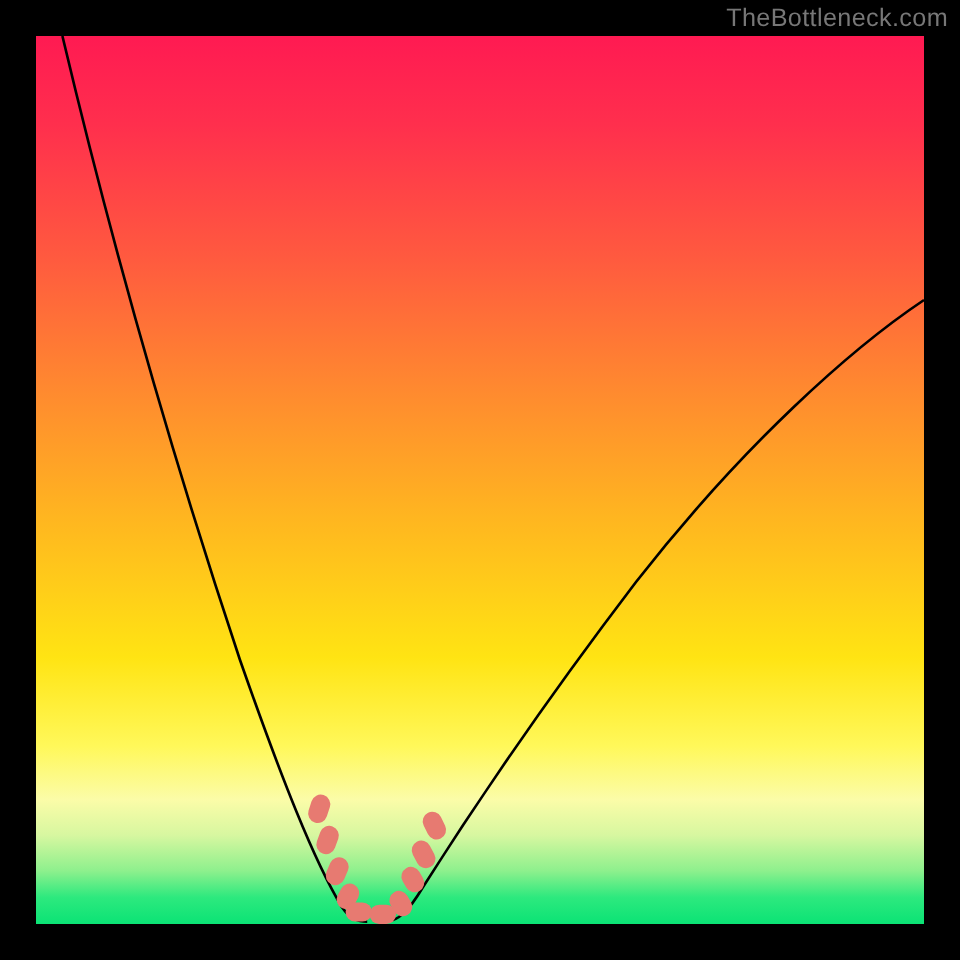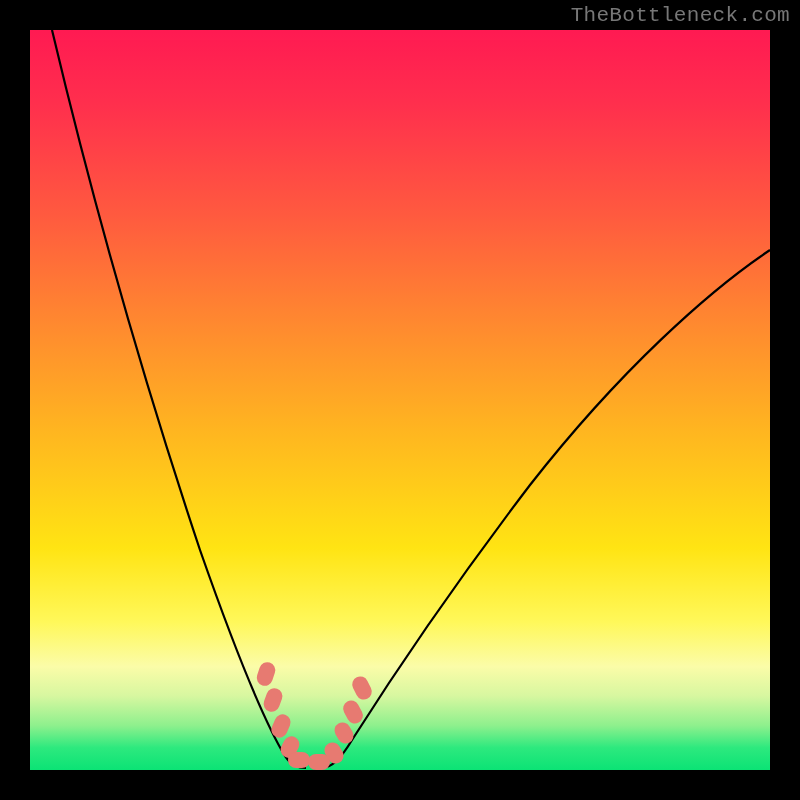--- a/index.html
+++ b/index.html
@@ -40,21 +40,21 @@
     );
   }
   .watermark {
     position: absolute;
     top: 4px;
     right: 10px;
     color: #777;
     font-size: 21px;
     font-weight: 500;
     letter-spacing: 0.3px;
-    font-family: Liberation Mono, monospace;
+    font-family: Liberation Sans, sans-serif;
   }
   svg.overlay {
     position: absolute;
     left: 0;
     top: 0;
     width: 740px;
     height: 740px;
     overflow: visible;
   }
   

